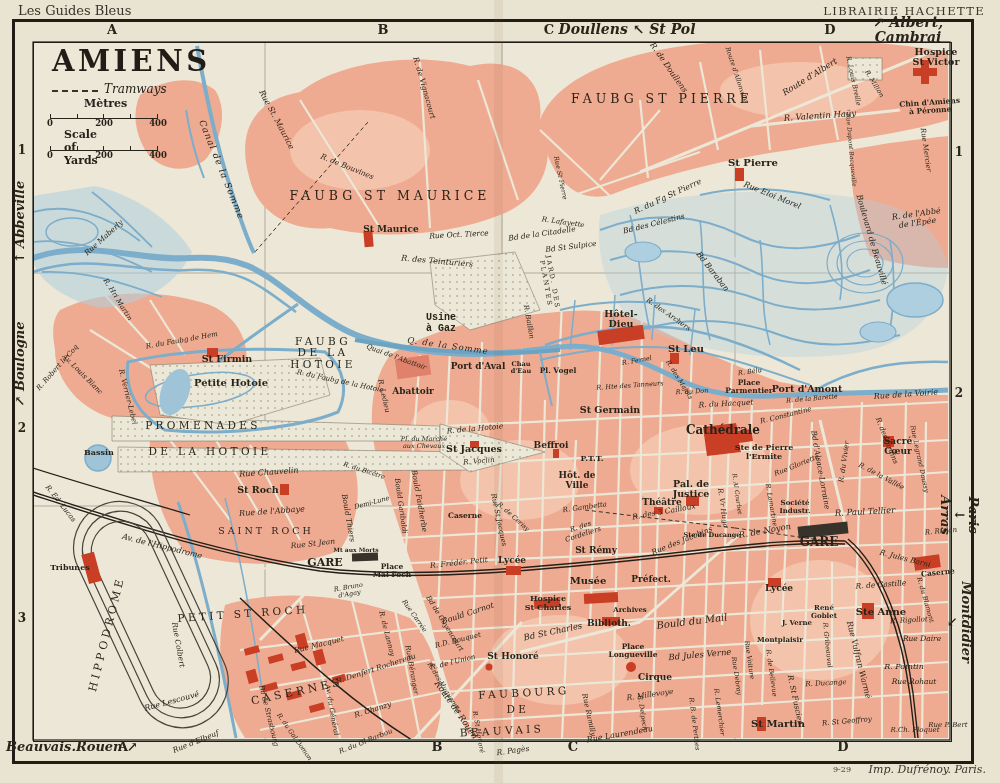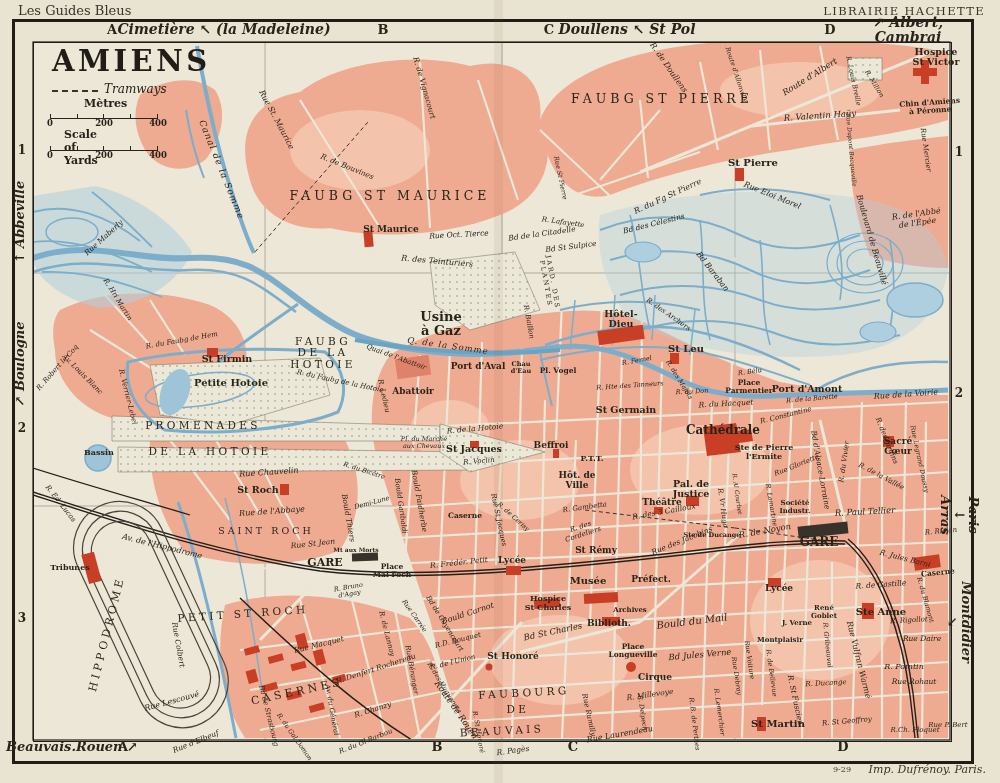--- a/index.html
+++ b/index.html
@@ -257,37 +257,37 @@
       <span class="lbl k-l" style="left: 231px; top: 383px; font-size: 10px;">Petite Hotoie</span>
       <span class="lbl k-l" style="left: 753px; top: 163px; font-size: 10px; text-align: center;">St Pierre</span>
       <span class="lbl k-l" style="left: 936px; top: 57px; font-size: 9.5px;">Hospice
 St Victor</span>
       <span class="lbl k-l" style="left: 930px; top: 107px; font-size: 7.5px; --r: -4deg;">Chin d'Amiens
 à Péronne</span>
       <span class="lbl k-l" style="left: 621px; top: 319px; font-size: 9.5px;">Hôtel-
 Dieu</span>
       <span class="lbl k-l" style="left: 686px; top: 349px; font-size: 10px;">St Leu</span>
       <span class="lbl k-l" style="left: 723px; top: 430px; font-size: 12px;">Cathédrale</span>
-      <span class="lbl k-l" style="left: 610px; top: 410px; font-size: 9.5px; margin-left: 16px;">St Germain</span>
+      <span class="lbl k-l" style="left: 610px; top: 410px; font-size: 9.5px;">St Germain</span>
       <span class="lbl k-l" style="left: 551px; top: 446px; font-size: 9px; text-align: center;">Beffroi</span>
       <span class="lbl k-l" style="left: 592px; top: 458px; font-size: 8px;">P.T.T.</span>
       <span class="lbl k-l" style="left: 577px; top: 481px; font-size: 9px;">Hôt. de
 Ville</span>
       <span class="lbl k-l" style="left: 691px; top: 489px; font-size: 9.5px;">Pal. de
 Justice</span>
       <span class="lbl k-l" style="left: 662px; top: 503px; font-size: 9px;">Théâtre</span>
       <span class="lbl k-l" style="left: 764px; top: 452px; font-size: 8px;">Ste de Pierre
 l'Ermite</span>
       <span class="lbl k-l" style="left: 749px; top: 387px; font-size: 7.5px;">Place
 Parmentier</span>
       <span class="lbl k-l" style="left: 558px; top: 371px; font-size: 7.5px;">Pl. Vogel</span>
       <span class="lbl k-l" style="left: 521px; top: 368px; font-size: 6.5px;">Chau
 d'Eau</span>
       <span class="lbl k-l" style="left: 413px; top: 392px; font-size: 9px;">Abattoir</span>
-      <span class="lbl k-l" style="left: 441px; top: 324px; font-size: 13px;">Usine
+      <span class="lbl k-l" style="left: 441px; top: 324px; font-size: 10px; font-family: Liberation Mono, monospace;">Usine
 à Gaz</span>
       <span class="lbl k-l" style="left: 474px; top: 449px; font-size: 9.5px;">St Jacques</span>
       <span class="lbl k-l" style="left: 258px; top: 490px; font-size: 9.5px;">St Roch</span>
       <span class="lbl k-l" style="left: 465px; top: 516px; font-size: 7.5px;">Caserne</span>
       <span class="lbl k-l" style="left: 325px; top: 563px; font-size: 11px;">GARE</span>
       <span class="lbl k-l" style="left: 392px; top: 571px; font-size: 7.5px;">Place
 Mal Foch</span>
       <span class="lbl k-l" style="left: 356px; top: 550px; font-size: 6px;">Mt aux Morts</span>
       <span class="lbl k-l" style="left: 512px; top: 561px; font-size: 9px;">Lycée</span>
       <span class="lbl k-l" style="left: 596px; top: 551px; font-size: 9px;">St Rémy</span>
@@ -448,21 +448,20 @@
       <span class="lbl k-g" style="left: 830px; top: 30px; font-size: 13px;">D</span>
       <span class="lbl k-g" style="left: 123px; top: 747px; font-size: 13px;">A</span>
       <span class="lbl k-g" style="left: 437px; top: 747px; font-size: 13px;">B</span>
       <span class="lbl k-g" style="left: 573px; top: 747px; font-size: 13px;">C</span>
       <span class="lbl k-g" style="left: 843px; top: 747px; font-size: 13px;">D</span>
       <span class="lbl k-g" style="left: 22px; top: 150px; font-size: 12px;">1</span>
       <span class="lbl k-g" style="left: 22px; top: 428px; font-size: 12px;">2</span>
       <span class="lbl k-g" style="left: 22px; top: 618px; font-size: 12px;">3</span>
       <span class="lbl k-g" style="left: 959px; top: 152px; font-size: 12px;">1</span>
       <span class="lbl k-g" style="left: 959px; top: 393px; font-size: 12px;">2</span>
-      <span class="lbl k-e" style="left: 224px; top: 30px; font-size: 14px;">Cimetière ↖ (la Madeleine)</span>
       <span class="lbl k-e" style="left: 627px; top: 30px; font-size: 14px;">Doullens ↖ St Pol</span>
       <span class="lbl k-e" style="left: 908px; top: 30px; font-size: 14px;">↗ Albert, Cambrai</span>
       <span class="lbl k-e" style="left: 72px; top: 747px; font-size: 13px;">Beauvais.Rouen ↗</span>
       <span class="lbl k-e" style="left: 20px; top: 222px; font-size: 13px; --r: -90deg;">↑ Abbeville</span>
       <span class="lbl k-e" style="left: 20px; top: 364px; font-size: 13px; --r: -90deg;">↗ Boulogne</span>
       <span class="lbl k-e" style="left: 959px; top: 515px; font-size: 13px; --r: 90deg;">Paris ↓ Arras</span>
       <span class="lbl k-e" style="left: 959px; top: 622px; font-size: 13px; --r: 90deg;">Montdidier ↘</span>
     </div>
 </div>
 

